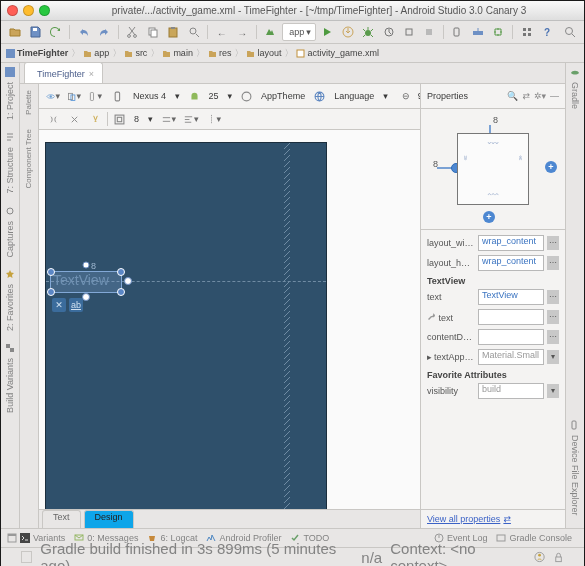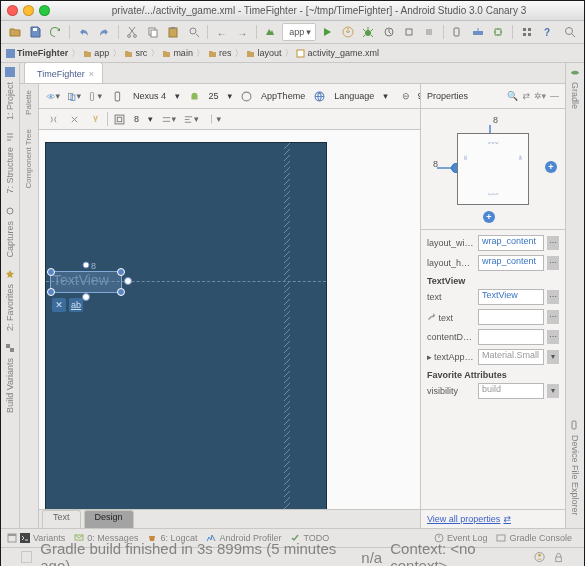--- a/index.html
+++ b/index.html
@@ -71,21 +71,21 @@
     linear-gradient(135deg, transparent 46%, #6f8ba3 46% 54%, transparent 54%) 0 0/6px 6px repeat-y}
   .textview-box{position:absolute;border:1px solid #82a8d6;background:rgba(130,168,214,.25)}
   .textview-box .handle{position:absolute;width:6px;height:6px;border:1px solid #fff;background:#5a86c5;border-radius:50%}
   .tv-label{color:#6f91b3;font-size:14px;padding:0 2px}
   .minibar{display:flex;gap:3px;margin-top:3px}
   .minibar .mb{width:14px;height:14px;border-radius:2px;background:#3b6c9c;display:flex;align-items:center;justify-content:center;color:#cfe0f0;font-size:9px}
 
   
   .editor-footer{height:18px;border-top:1px solid var(--border);display:flex;align-items:flex-end;background:var(--panel)}
   .editor-footer .ftab{height:16px;padding:1px 10px 0;border:1px solid var(--border);border-bottom:none;background:var(--panel);border-radius:3px 3px 0 0;font-size:9px;margin-left:3px;color:#666}
-  .editor-footer .ftab.active{background:#a3a3a3;color:#222}
+  .editor-footer .ftab.active{background:#0ea5e9;color:#222}
 
   
   .prop-panel{width:144px;border-left:1px solid var(--border);background:var(--panel2);display:flex;flex-direction:column;font-size:9px}
   .prop-header{height:24px;border-bottom:1px solid var(--border);display:flex;align-items:center;padding:0 6px;justify-content:space-between}
   .inspector{height:120px;display:flex;align-items:center;justify-content:center;position:relative}
   .insp-box{width:70px;height:70px;border:1px solid #777;position:relative;background:#fbfbfb}
   .insp-box .chv{position:absolute;color:#a7b7d2;font-size:8px;letter-spacing:-3px}
   .insp-line{position:absolute;background:#7aa1d4}
   .insp-dot{position:absolute;width:8px;height:8px;background:#4d87d1;border:1px solid #2f6cb7;border-radius:50%}
   .insp-plus{width:12px;height:12px;border-radius:50%;background:#4d87d1;color:#fff;display:flex;align-items:center;justify-content:center;position:absolute;font-weight:bold;font-size:9px}

